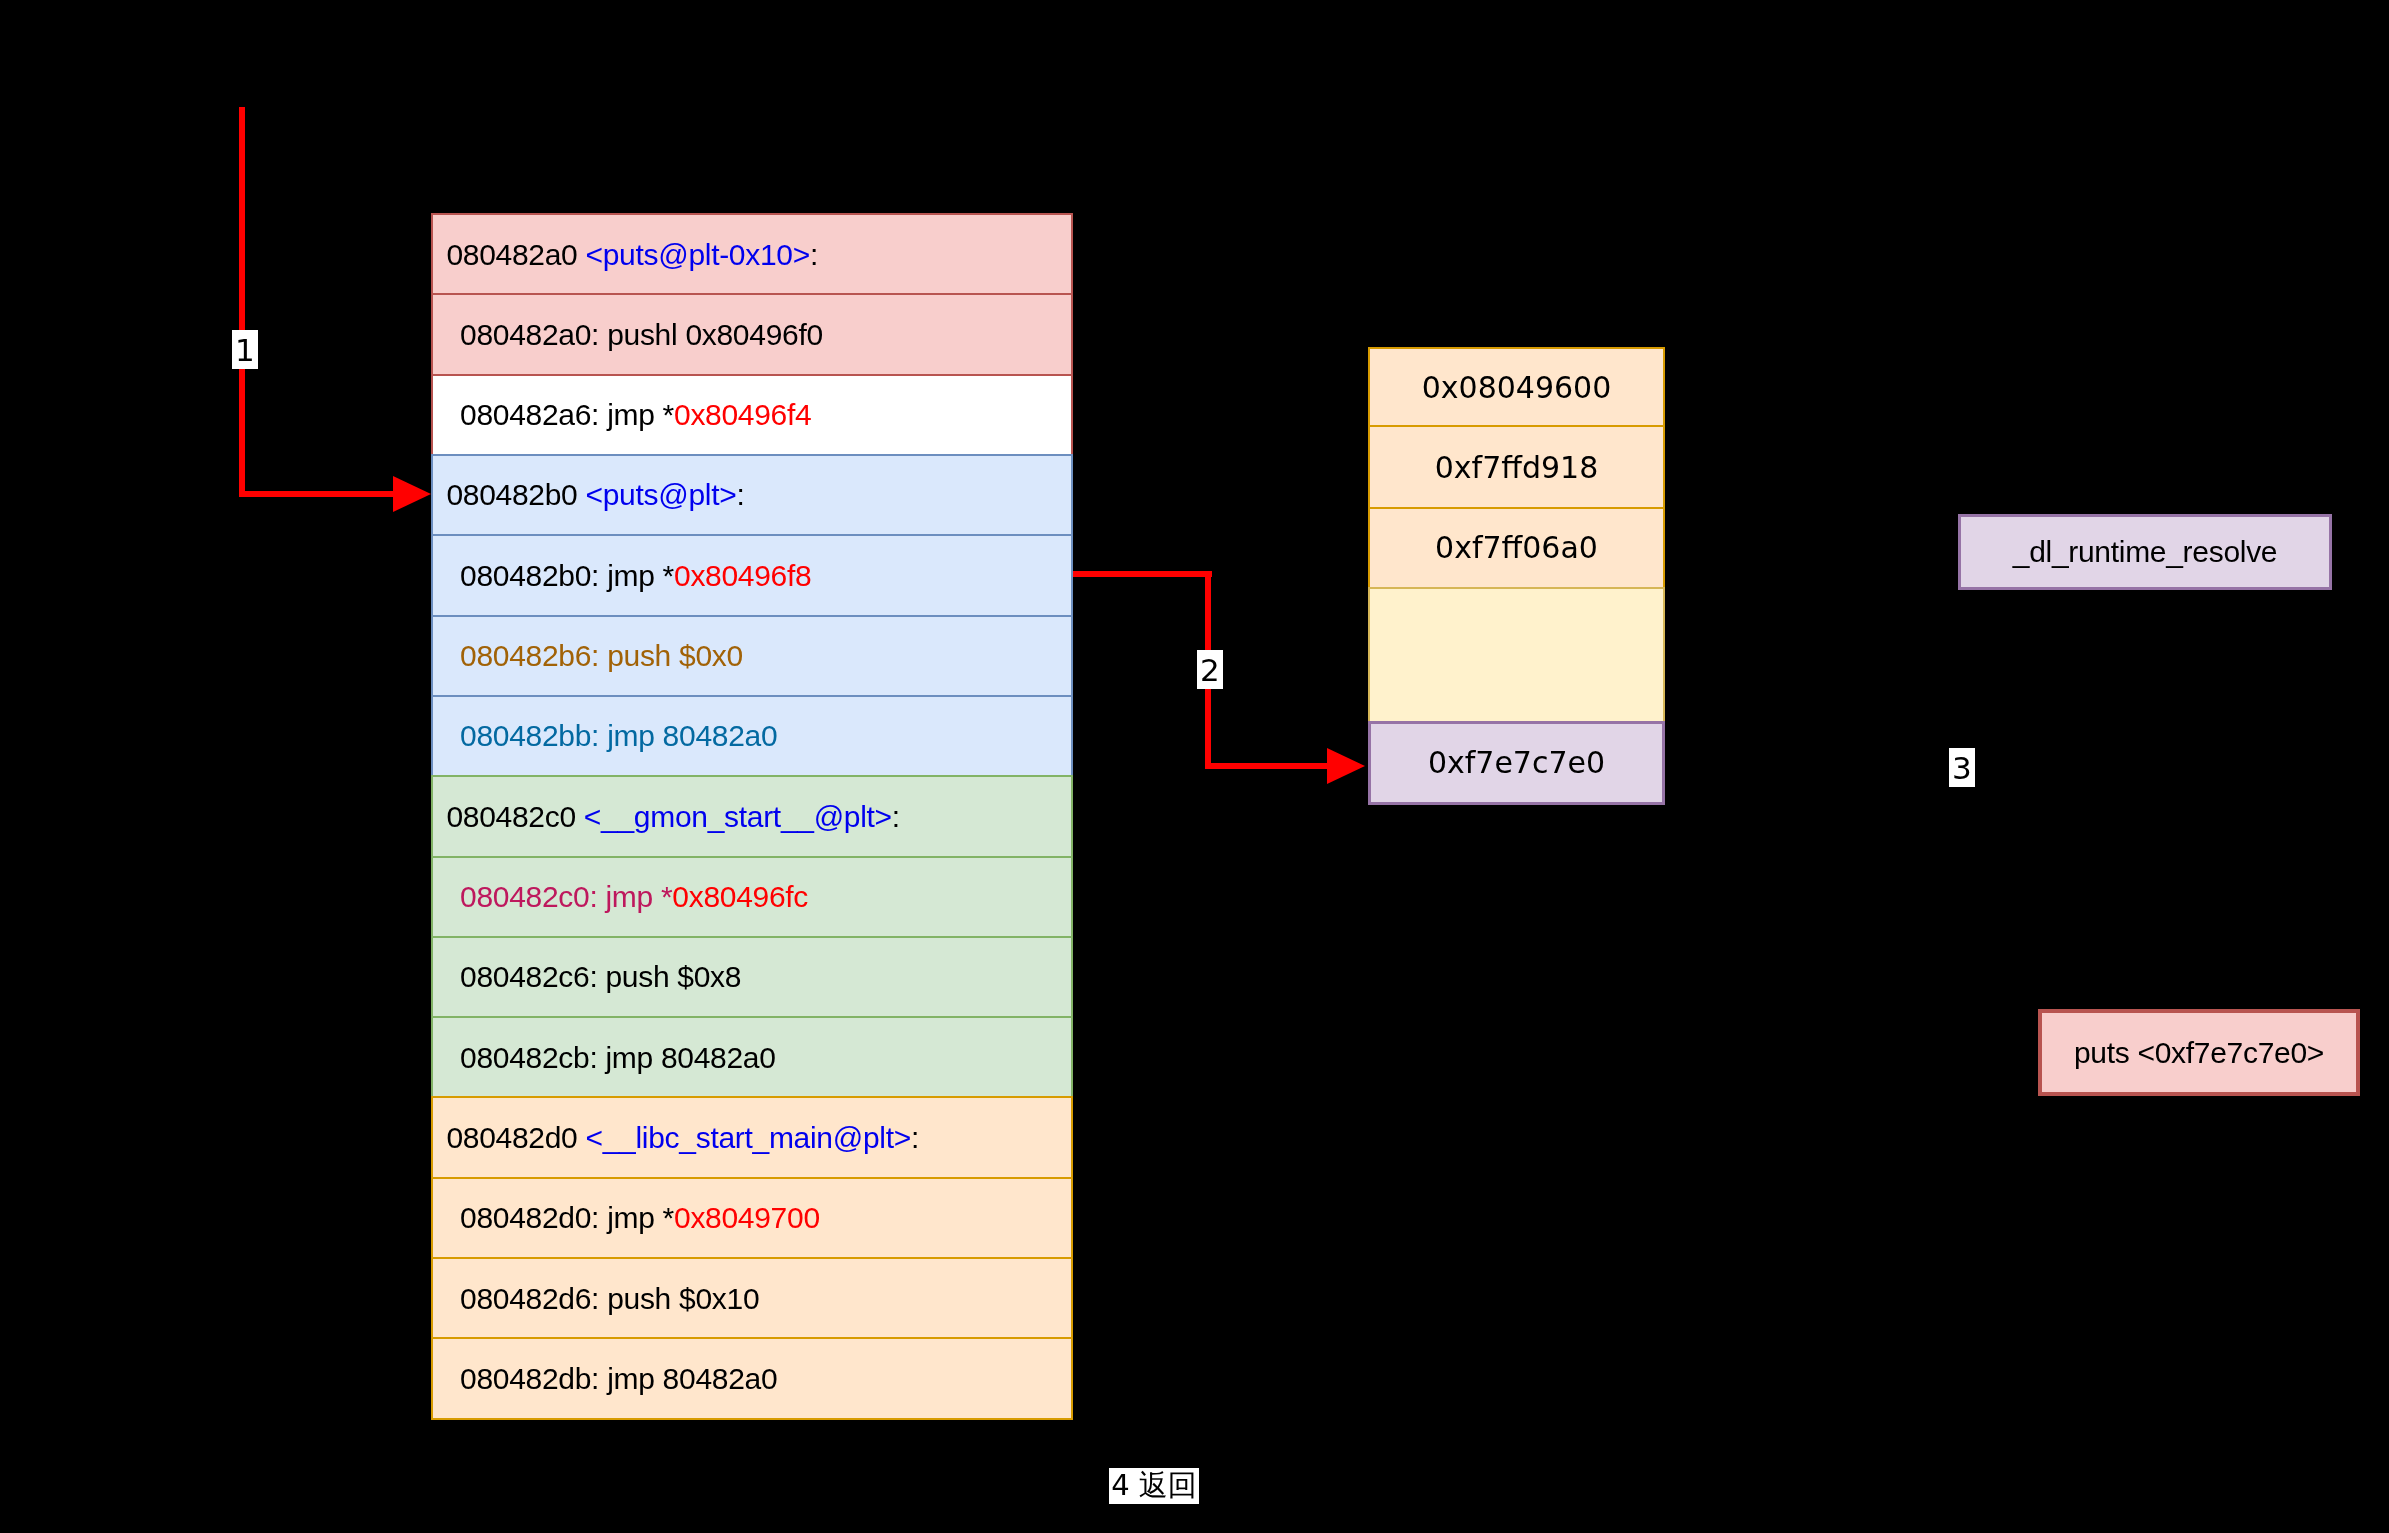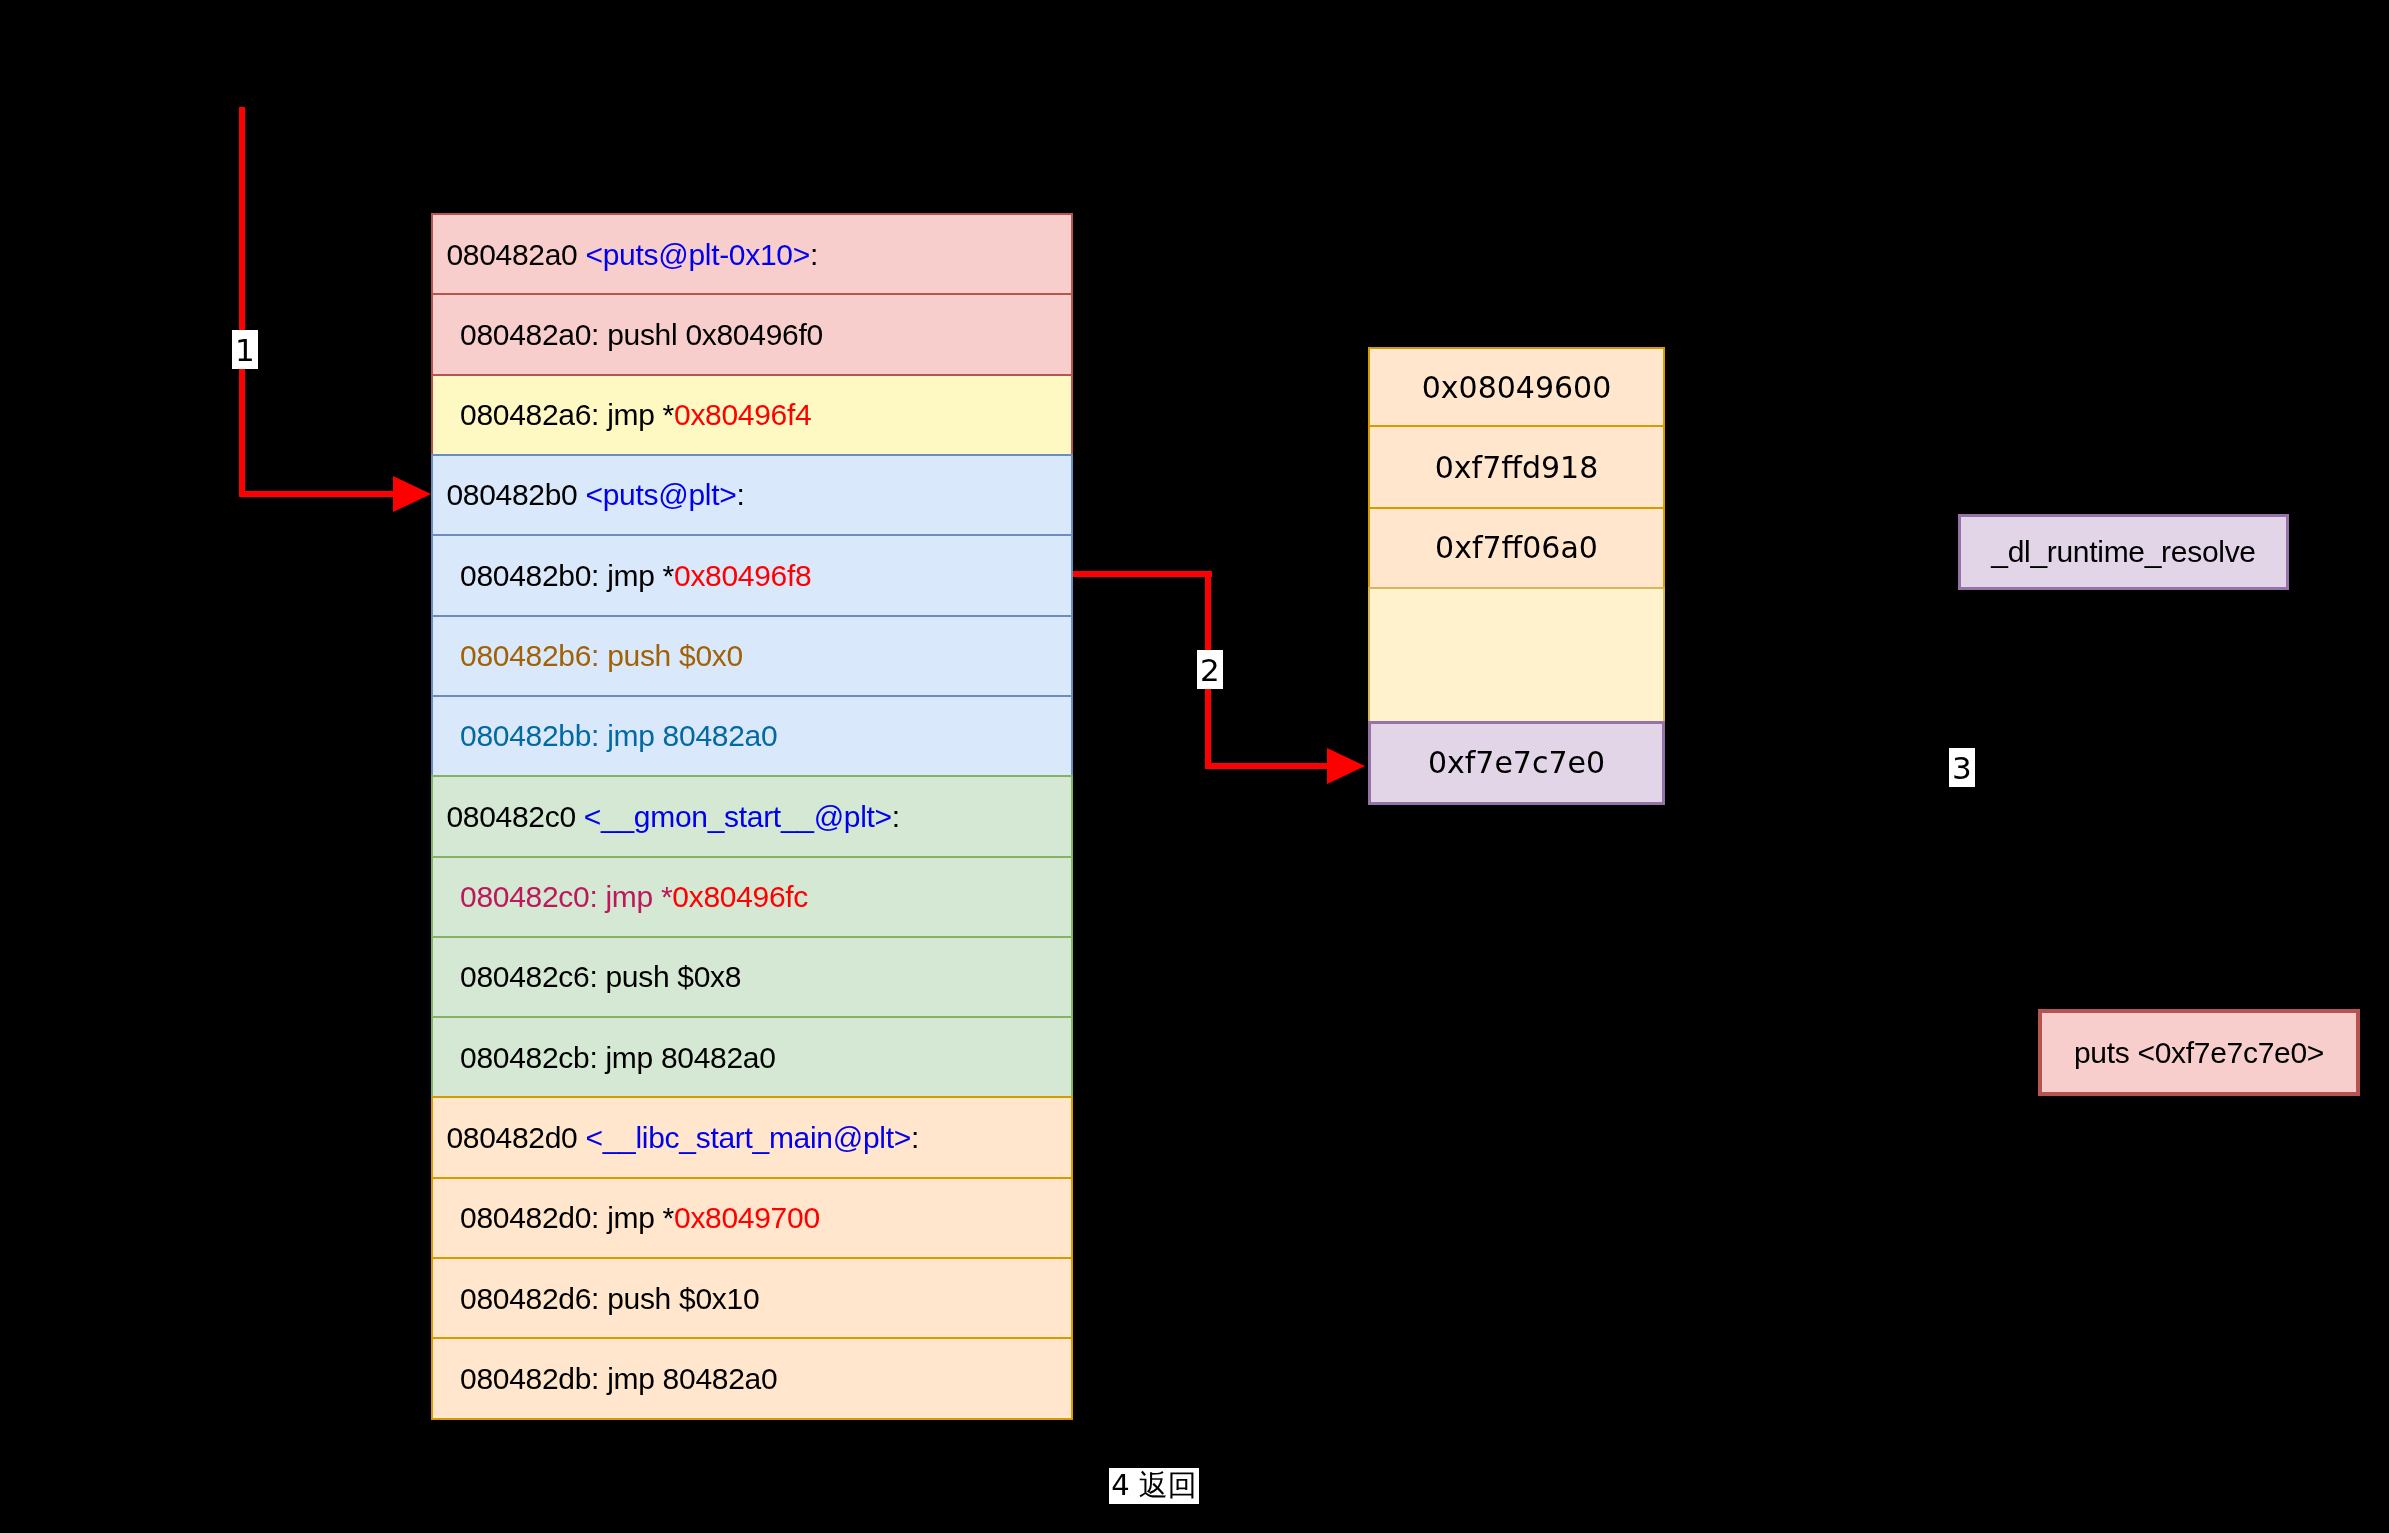--- a/index.html
+++ b/index.html
@@ -74,21 +74,21 @@
     display: flex;
     align-items: center;
     justify-content: center;
     font-size: 30px;
     letter-spacing: -0.3px;
     color: #000;
   }
   #dl-resolve-box {
     left: 1958px;
     top: 514px;
-    width: 331px;
+    width: 374px;
     height: 76px;
     border: 3.4px solid #000;
   }
   #puts-box {
     left: 2038px;
     top: 1009px;
     width: 322px;
     height: 87px;
     border: 4px solid #000;
   }
@@ -143,21 +143,21 @@
   <div class="arrow-head" id="a1-hd"></div>
 
   <div class="arrow-seg" id="a2-h1"></div>
   <div class="arrow-seg" id="a2-v"></div>
   <div class="arrow-seg" id="a2-h2"></div>
   <div class="arrow-head" id="a2-hd"></div>
 
   <div id="plt-table">
       <div class="plt-row header" style="background: rgb(248, 206, 204); border-color: rgb(184, 84, 80);"><span style="color: rgb(0, 0, 0);">080482a0 </span><span style="color: rgb(0, 0, 238);">&lt;puts@plt-0x10&gt;</span><span style="color: rgb(0, 0, 0);">:</span></div>
       <div class="plt-row instruction" style="background: rgb(248, 206, 204); border-color: rgb(184, 84, 80);"><span style="color: rgb(0, 0, 0);">080482a0: pushl 0x80496f0</span></div>
-      <div class="plt-row instruction" style="background: #fef9c3; border-color: rgb(184, 84, 80);"><span style="color: rgb(0, 0, 0);">080482a6: jmp *</span><span style="color: rgb(255, 0, 0);">0x80496f4</span></div>
+      <div class="plt-row instruction" style="background: #ffffff; border-color: rgb(184, 84, 80);"><span style="color: rgb(0, 0, 0);">080482a6: jmp *</span><span style="color: rgb(255, 0, 0);">0x80496f4</span></div>
       <div class="plt-row header" style="background: rgb(218, 232, 252); border-color: rgb(108, 142, 191);"><span style="color: rgb(0, 0, 0);">080482b0 </span><span style="color: rgb(0, 0, 238);">&lt;puts@plt&gt;</span><span style="color: rgb(0, 0, 0);">:</span></div>
       <div class="plt-row instruction" style="background: rgb(218, 232, 252); border-color: rgb(108, 142, 191);"><span style="color: rgb(0, 0, 0);">080482b0: jmp *</span><span style="color: rgb(255, 0, 0);">0x80496f8</span></div>
       <div class="plt-row instruction" style="background: rgb(218, 232, 252); border-color: rgb(108, 142, 191);"><span style="color: #a16207;">080482b6: push $0x0</span></div>
       <div class="plt-row instruction" style="background: rgb(218, 232, 252); border-color: rgb(108, 142, 191);"><span style="color: #0369a1;">080482bb: jmp 80482a0</span></div>
       <div class="plt-row header" style="background: rgb(213, 232, 212); border-color: rgb(130, 179, 102);"><span style="color: rgb(0, 0, 0);">080482c0 </span><span style="color: rgb(0, 0, 238);">&lt;__gmon_start__@plt&gt;</span><span style="color: rgb(0, 0, 0);">:</span></div>
       <div class="plt-row instruction" style="background: rgb(213, 232, 212); border-color: rgb(130, 179, 102);"><span style="color: #be185d;">080482c0: jmp *</span><span style="color: rgb(255, 0, 0);">0x80496fc</span></div>
       <div class="plt-row instruction" style="background: rgb(213, 232, 212); border-color: rgb(130, 179, 102);"><span style="color: rgb(0, 0, 0);">080482c6: push $0x8</span></div>
       <div class="plt-row instruction" style="background: rgb(213, 232, 212); border-color: rgb(130, 179, 102);"><span style="color: rgb(0, 0, 0);">080482cb: jmp 80482a0</span></div>
       <div class="plt-row header" style="background: rgb(255, 230, 204); border-color: rgb(215, 155, 0);"><span style="color: rgb(0, 0, 0);">080482d0 </span><span style="color: rgb(0, 0, 238);">&lt;__libc_start_main@plt&gt;</span><span style="color: rgb(0, 0, 0);">:</span></div>
       <div class="plt-row instruction" style="background: rgb(255, 230, 204); border-color: rgb(215, 155, 0);"><span style="color: rgb(0, 0, 0);">080482d0: jmp *</span><span style="color: rgb(255, 0, 0);">0x8049700</span></div>

